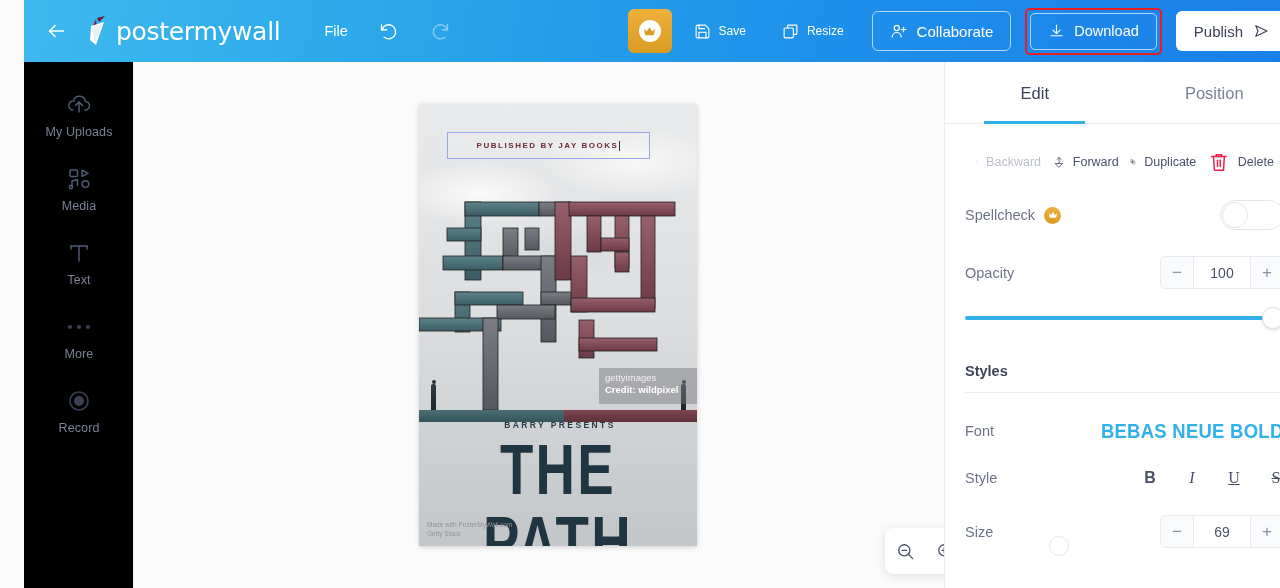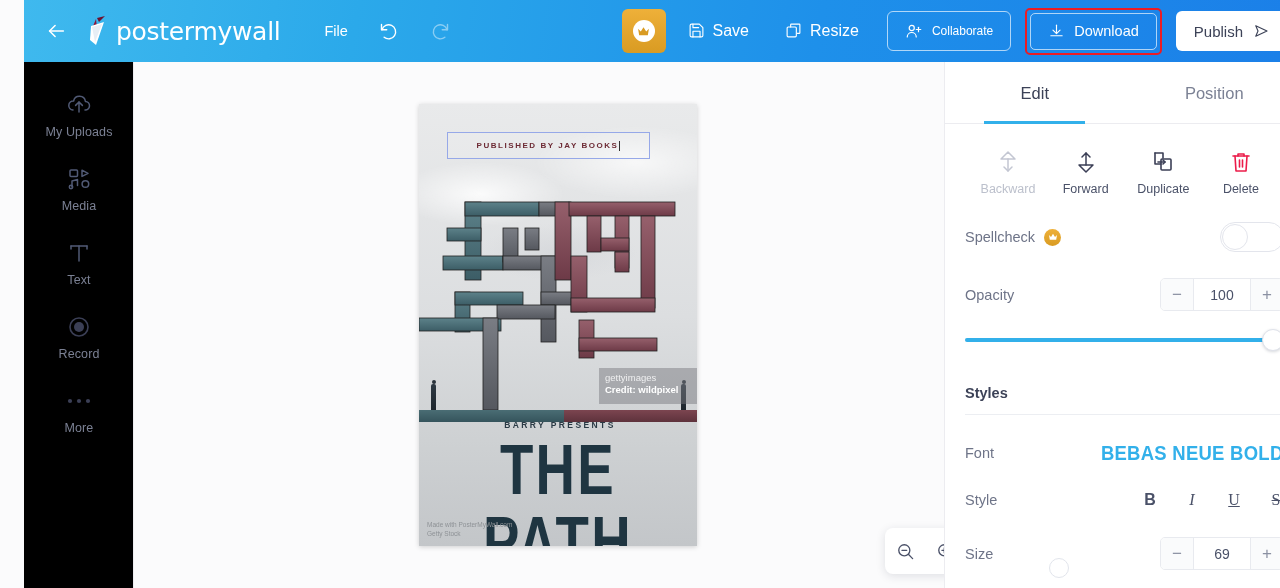--- a/index.html
+++ b/index.html
@@ -43,27 +43,27 @@
   .crown-btn {
     width: 44px; height: 44px; border-radius: 6px;
     background: linear-gradient(180deg, #eeb039 0%, #d99b22 100%);
     display: flex; align-items: center; justify-content: center; cursor: pointer;
   }
   .crown-circle {
     width: 22px; height: 22px; border-radius: 50%;
     background: #fff; display: flex; align-items: center; justify-content: center;
   }
   .tb-plain {
-    display: flex; align-items: flex-start; gap: 8px;
-    color: #fff; font-size: 16px; padding: 8px 14px; cursor: pointer;
+    display: flex; align-items: center; gap: 8px;
+    color: #fff; font-size: 12px; padding: 8px 14px; cursor: pointer;
     margin-left: 8px;
   }
   .tb-outline {
     display: flex; align-items: center; gap: 9px;
-    color: #fff; font-size: 12px; padding: 10px 17px; cursor: pointer;
+    color: #fff; font-size: 15px; padding: 10px 17px; cursor: pointer;
     border: 1px solid rgba(255,255,255,0.65); border-radius: 6px; margin-left: 14px;
   }
   .dl-wrap {
     margin-left: 14px; padding: 3px;
     border: 2.5px solid #ec1c24; border-radius: 5px;
   }
   .dl-btn {
     display: flex; align-items: center; gap: 9px;
     color: #fff; font-size: 14.5px; padding: 9px 17px; cursor: pointer;
     border: 1px solid rgba(255,255,255,0.65); border-radius: 5px;
@@ -189,21 +189,21 @@
   .tab.active::after {
     content: ""; position: absolute; left: 22%; bottom: 0; width: 56%; height: 3px;
     background: #32b0ea;
   }
   .panel-body { position: relative; height: 464px; padding: 0 20px; }
 
   .action-row {
     display: flex; justify-content: space-between; padding: 26px 10px 0 10px;
   }
   .action {
-    width: 66px; display: flex; flex-direction: column; align-items: center; gap: 8px;
+    width: 66px; display: flex; flex-direction: row; align-items: center; gap: 8px;
     cursor: pointer;
   }
   .action-label { font-size: 12.5px; color: #4a5168; }
   .action.disabled .action-label { color: #bcc0cc; }
   .action.danger .action-label { color: #4a5168; }
 
   .row {
     display: flex; align-items: center; justify-content: space-between;
     margin-top: 26px;
   }
@@ -421,37 +421,37 @@
           <path d="M4 5 V8"></path>
             <path d="M20 5 V8"></path>
         </svg>
       </span>
       <span class="side-label">Text</span>
     </div>
 
 
     <div class="side-item">
       <span class="side-icon">
-        <svg width="24" height="24" viewBox="0 0 24 24" fill="none" stroke="#3b3f56" stroke-width="1.6">
-          <circle cx="12" cy="12" r="9"></circle>
-          <circle cx="12" cy="12" r="5" fill="#3b3f56" stroke="none"></circle>
-        </svg>
-      </span>
-      <span class="side-label">Record</span>
-    </div>
-
-    <div class="side-item">
-      <span class="side-icon">
         <svg width="26" height="8" viewBox="0 0 26 8" fill="#3b3f56">
           <circle cx="4" cy="4" r="2.1"></circle>
             <circle cx="13" cy="4" r="2.1"></circle>
             <circle cx="22" cy="4" r="2.1"></circle>
         </svg>
       </span>
       <span class="side-label">More</span>
+    </div>
+
+    <div class="side-item">
+      <span class="side-icon">
+        <svg width="24" height="24" viewBox="0 0 24 24" fill="none" stroke="#3b3f56" stroke-width="1.6">
+          <circle cx="12" cy="12" r="9"></circle>
+          <circle cx="12" cy="12" r="5" fill="#3b3f56" stroke="none"></circle>
+        </svg>
+      </span>
+      <span class="side-label">Record</span>
     </div>
   </div>
 
   <div class="canvas-area">
 
     <div class="poster">
       <div class="sky"></div>
 
       <div class="sel-box">
         <span class="sel-text">PUBLISHED BY JAY BOOKS</span>

